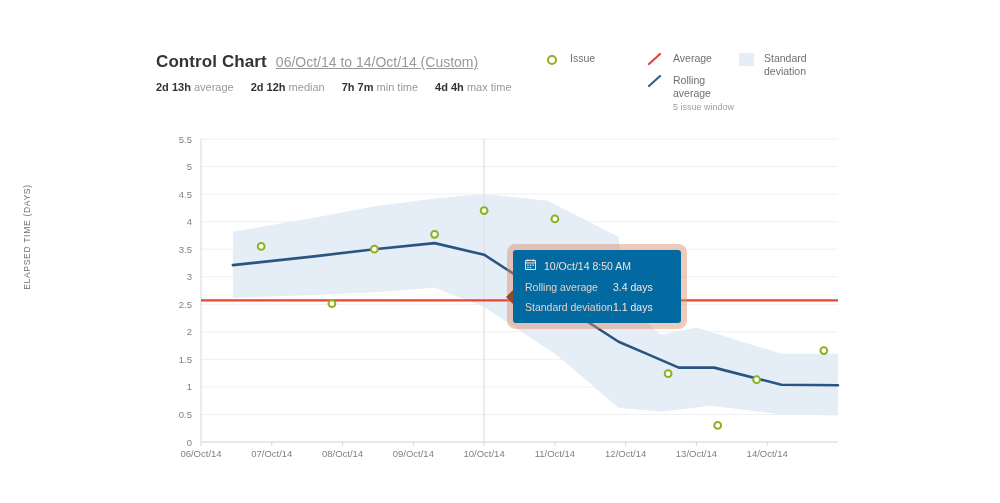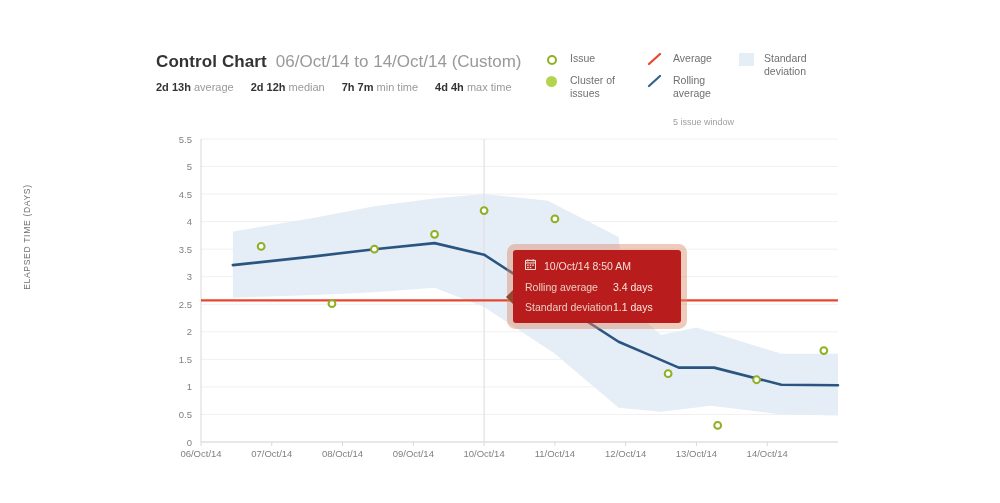--- a/index.html
+++ b/index.html
@@ -32,22 +32,23 @@
     align-items: baseline;
     gap: 9px;
   }
   .chart-title {
     font-size: 17px;
     font-weight: bold;
     color: #333333;
     letter-spacing: 0.1px;
   }
   .date-range {
-    font-size: 17px;
+    font-size: 14px;
     color: #999999;
+    text-decoration: underline;
   }
   .stats-row {
     margin-top: 9px;
     display: flex;
     align-items: baseline;
     gap: 17px;
     white-space: nowrap;
   }
   .stat {
     font-size: 11px;
@@ -128,21 +129,21 @@
     background: #e5edf6;
   }
   .legend-label {
     line-height: 13px;
     color: #707070;
   }
   .legend-sub {
     font-size: 9px;
     color: #a0a0a0;
     line-height: 12px;
-    margin-top: 16px;
+    margin-top: 1px;
   }
 
   
   .chart-wrap {
     position: absolute;
     left: 0;
     top: 0;
     width: 1000px;
     height: 503px;
     pointer-events: none;
@@ -159,21 +160,21 @@
     color: #707070;
     text-align: center;
   }
 
   
   .tooltip {
     position: absolute;
     left: 513px;
     top: 250px;
     width: 168px;
-    background: #b91c1c;
+    background: #0369a1;
     border-radius: 3px;
     padding: 9px 12px 10px 12px;
     box-sizing: border-box;
     color: #f2ded4;
     font-size: 10.5px;
     box-shadow: 0 0 0 6px rgba(219,139,106,0.45);
   }
   .tooltip-arrow {
     position: absolute;
     left: -7px;
@@ -214,24 +215,20 @@
       <span class="stat"><b>7h 7m</b> <span>min time</span></span>
       <span class="stat"><b>4d 4h</b> <span>max time</span></span>
     </div>
   </div>
 
   <div class="legend">
     <div class="legend-col c1">
       <div class="legend-item">
         <span class="legend-mark lm-issue"></span>
         <span class="legend-label">Issue</span>
-      </div>
-      <div class="legend-item">
-        <span class="legend-mark lm-cluster"></span>
-        <span class="legend-label">Cluster of issues</span>
       </div>
     </div>
 
     <div class="legend-col c2">
       <div class="legend-item">
         <span class="legend-mark lm-line">
           <svg width="17" height="13" viewBox="0 0 17 13">
               <line x1="2" y1="11" x2="13" y2="1" stroke="#e8452e" stroke-width="2.2" stroke-linecap="round"></line>
             </svg>
         </span>

